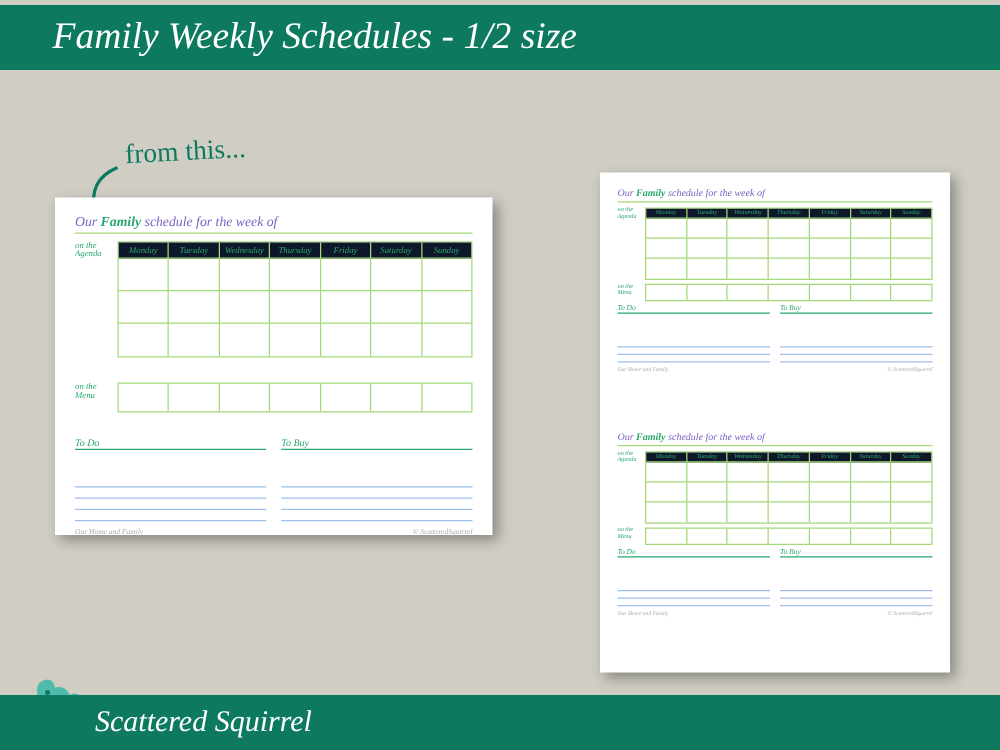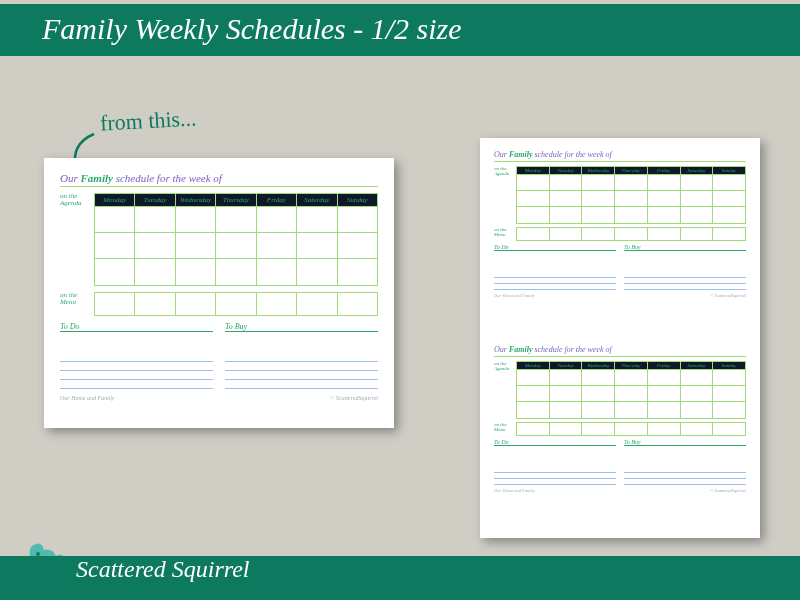--- a/index.html
+++ b/index.html
@@ -65,21 +65,21 @@
   .footer {
     position: absolute;
     left: 0; right: 0; bottom: 0;
     height: 44px;
     background: #0d7a5f;
     color: #fff;
     font-style: italic;
     font-size: 24px;
     display: flex;
     justify-content: space-between;
-    align-items: flex-start;
+    align-items: center;
     padding: 0 24px 0 76px;
   }
   .squirrel {
     position: absolute;
     left: 8px;
     bottom: 4px;
     width: 64px; height: 64px;
   }
 
   
@@ -101,21 +101,21 @@
     margin-bottom: 6px;
   }
   .sheet-title .fam { color: #2aa86f; font-weight: bold; }
   .side-label {
     color: #2aa86f;
     font-style: italic;
     font-size: 7px;
     line-height: 1;
     text-align: left;
   }
-  .row { display: flex; gap: 6px; margin-bottom: 6px; }
+  .row { display: flex; gap: 6px; margin-bottom: 20px; }
   .agenda-grid {
     flex: 1;
     border: 1px solid #a3d977;
   }
   .agenda-grid .hdr {
     display: flex;
     background: #0f172a;
   }
   .agenda-grid .hdr div {
     flex: 1;

